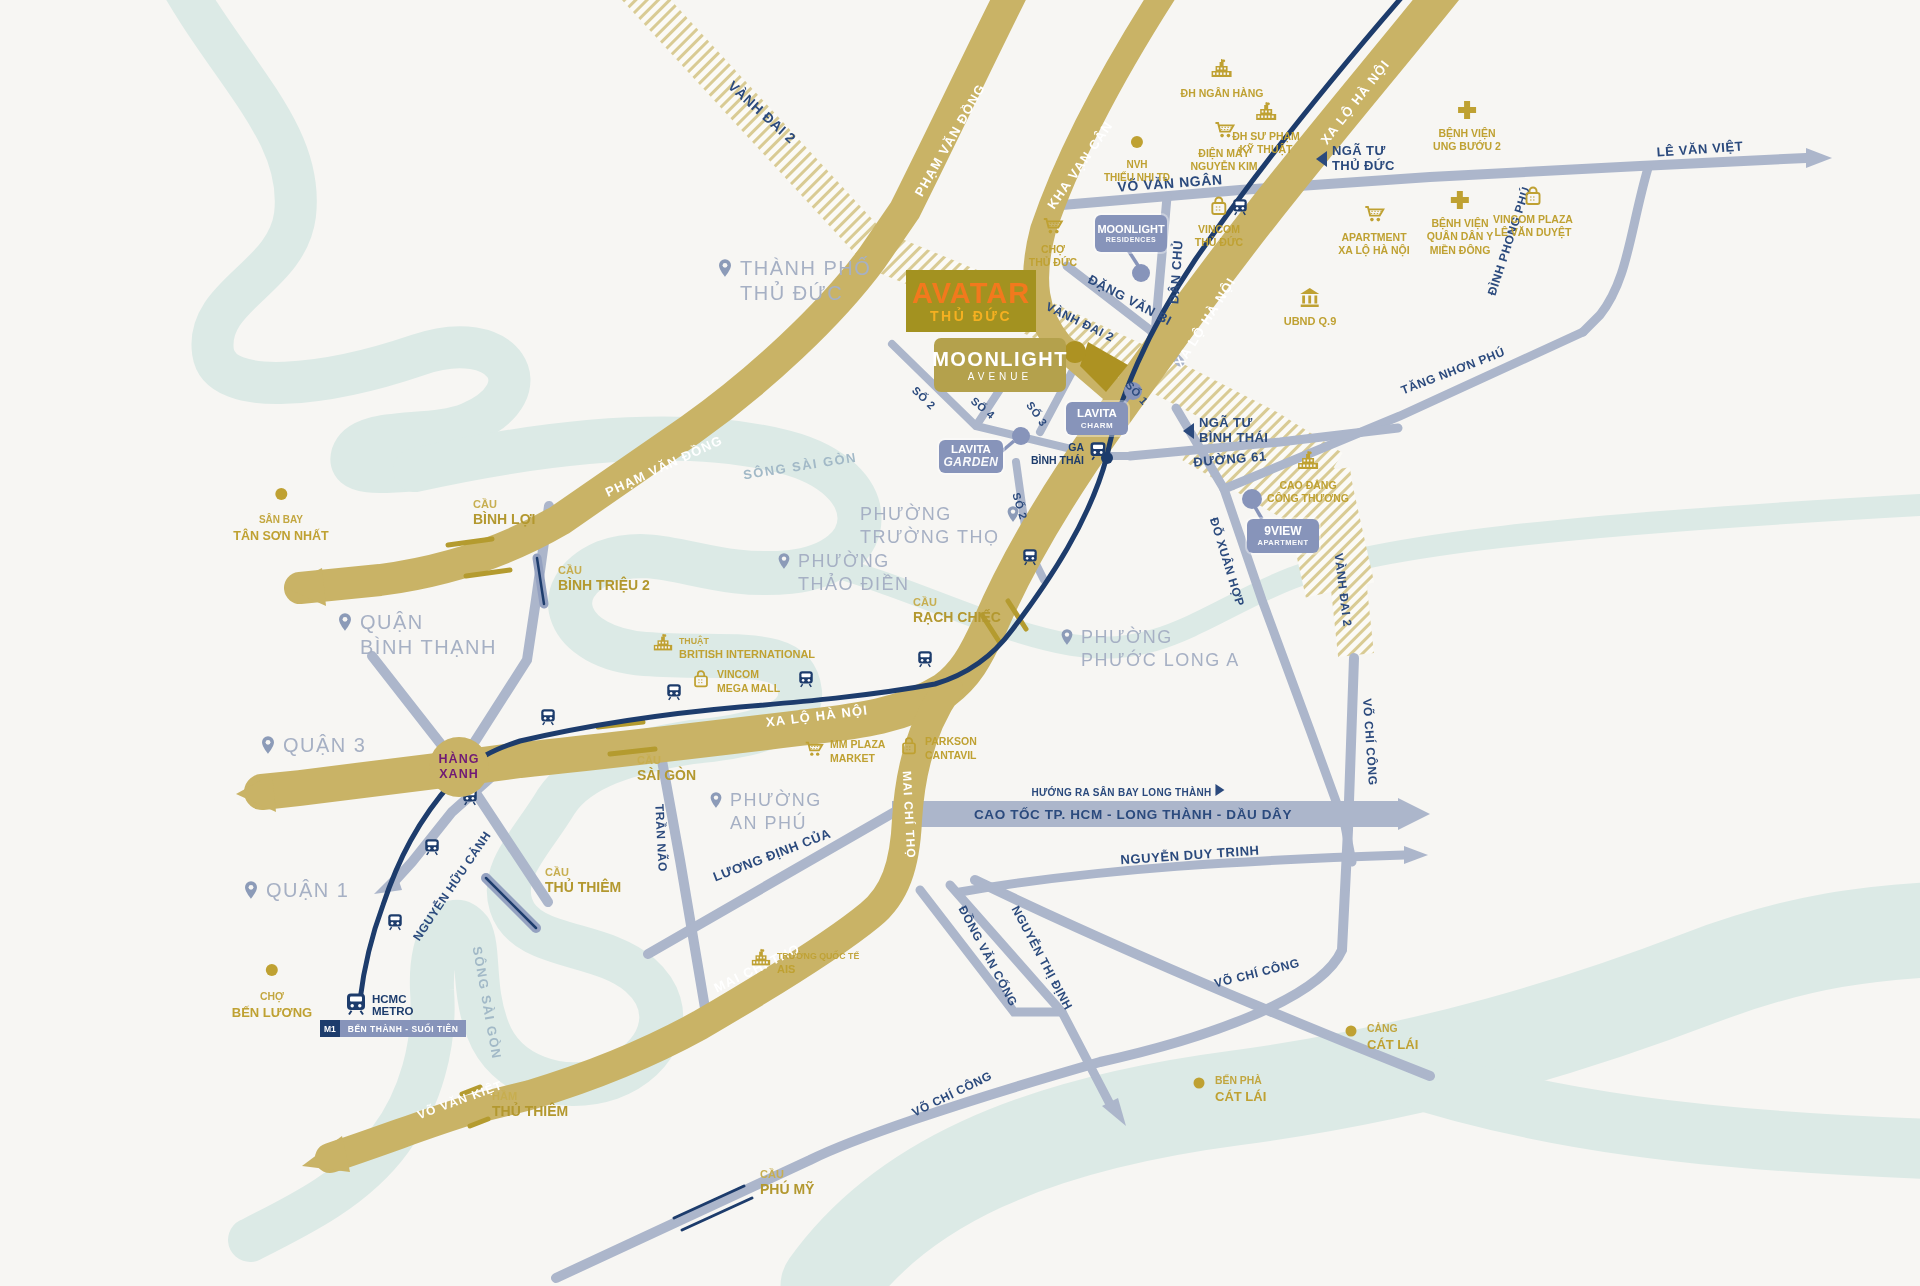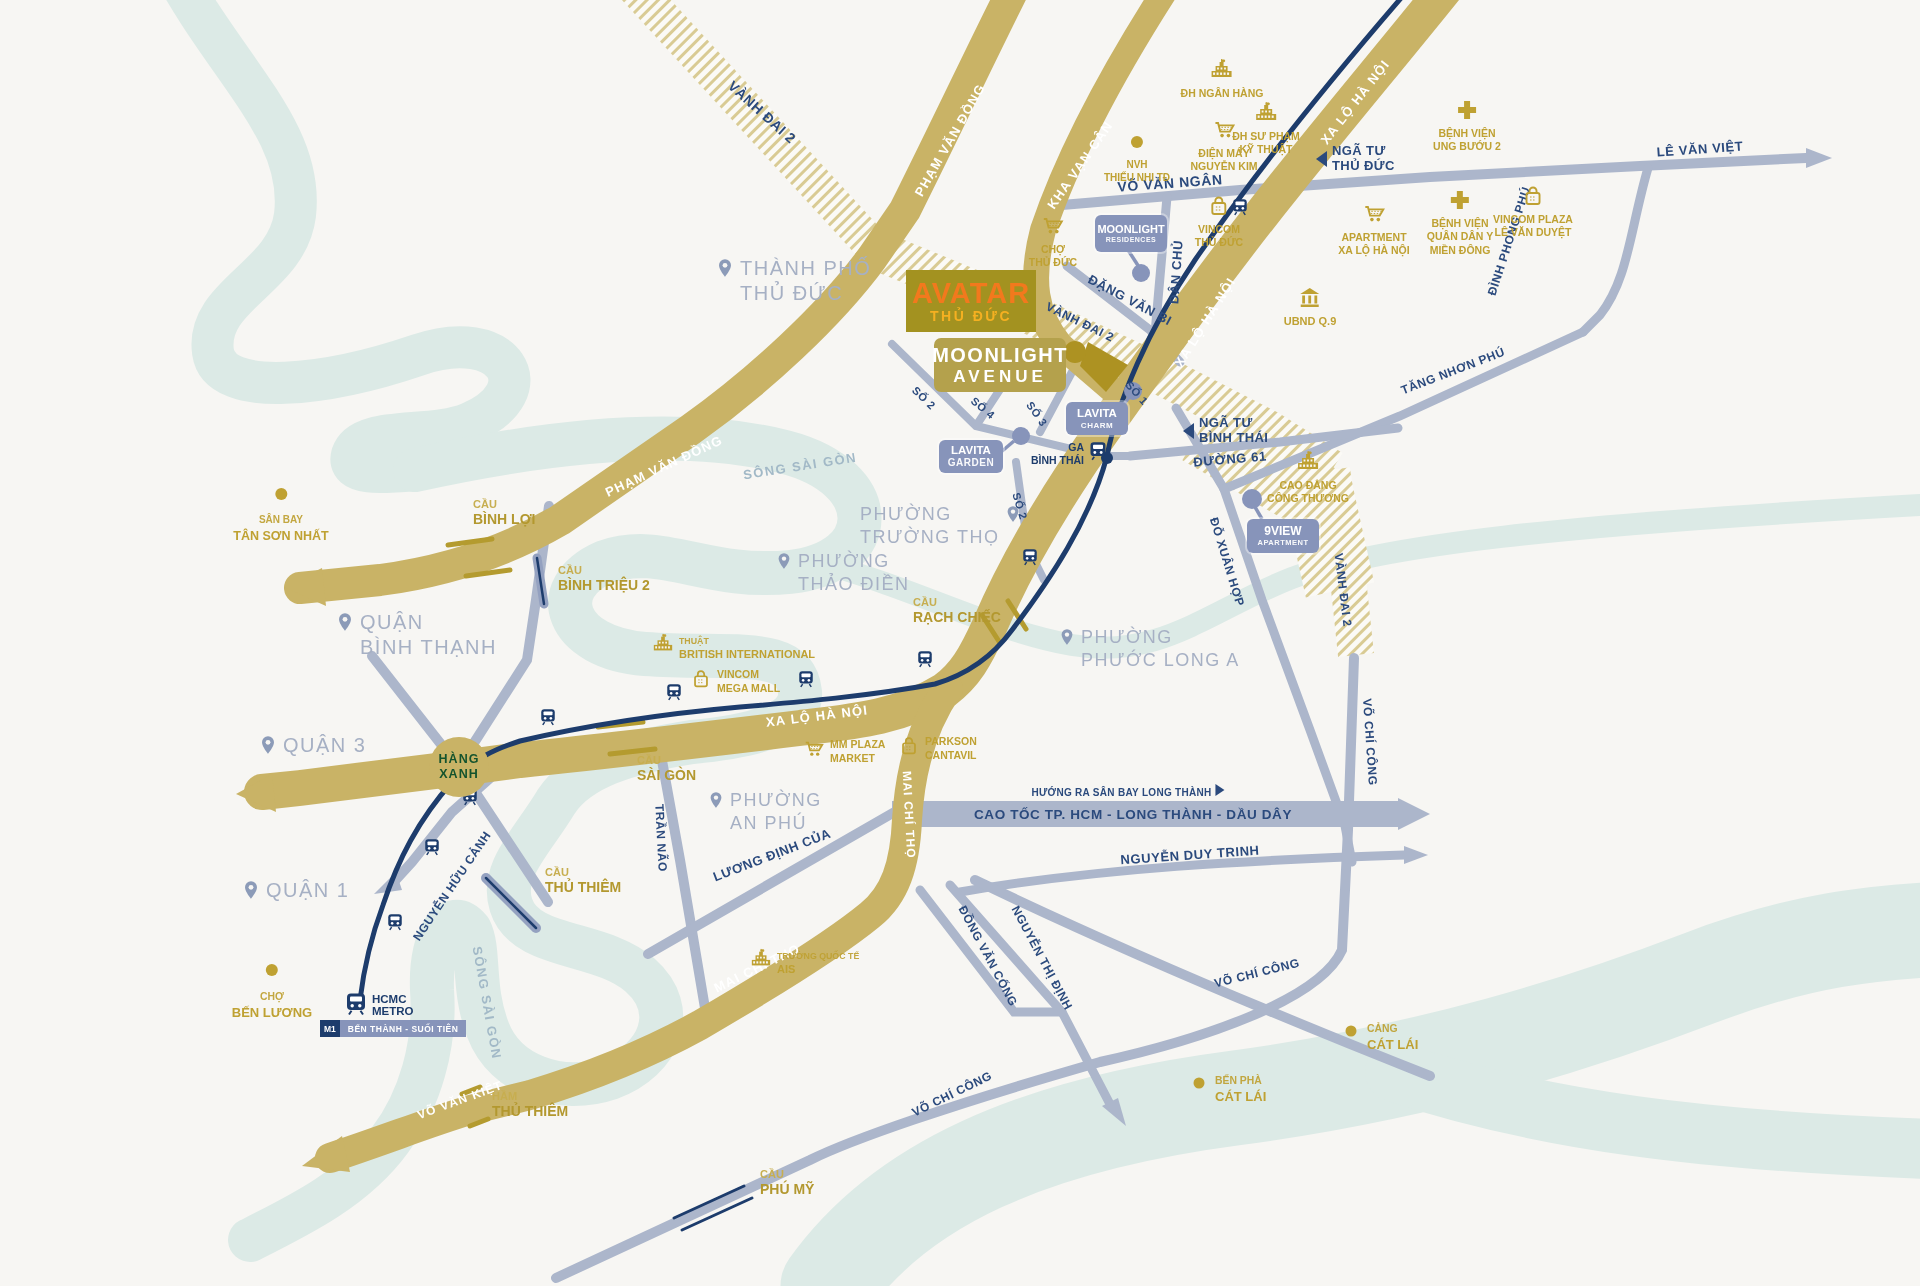--- a/index.html
+++ b/index.html
@@ -41,23 +41,23 @@
   .tri-right{display:inline-block;width:0;height:0;border-top:6px solid transparent;
              border-bottom:6px solid transparent;border-left:9px solid #2B4A7D;margin-left:4px;}
   
   #avatar-badge{left:906px;top:270px;width:130px;height:62px;background:#A39220;
       display:flex;flex-direction:column;align-items:center;justify-content:center;line-height:1.05;}
   #avatar-badge .a1{color:#F2791D;font-size:29px;font-weight:bold;letter-spacing:1px;}
   #avatar-badge .a2{color:#F5B021;font-size:14px;font-weight:bold;letter-spacing:2.5px;}
   #moonlight-badge{left:934px;top:338px;width:132px;height:54px;background:#B4A14C;border-radius:7px;
       display:flex;flex-direction:column;align-items:center;justify-content:center;line-height:1.2;}
   #moonlight-badge .m1{color:#fff;font-size:20px;font-weight:bold;letter-spacing:1.5px;}
-  #moonlight-badge .m2{color:#fff;font-size:17px;font-weight:bold;letter-spacing:4px;}
+  #moonlight-badge .m2{color:#fff;font-size:10px;font-weight:normal;letter-spacing:4px;}
   #hang-xanh{left:429px;top:737px;width:60px;height:60px;border-radius:50%;background:#C9B366;
-      color:#14532d;font-weight:bold;font-size:12.5px;letter-spacing:1px;display:flex;flex-direction:column;
+      color:#701a75;font-weight:bold;font-size:12.5px;letter-spacing:1px;display:flex;flex-direction:column;
       align-items:center;justify-content:center;line-height:1.2;}
   #hcmc-metro{left:344px;top:992px;display:flex;align-items:center;gap:4px;color:#1D3C6C;
       font-weight:bold;font-size:11.5px;line-height:1.05;}
   #m1-line{left:320px;top:1020px;display:flex;height:17px;font-size:8.5px;color:#fff;font-weight:bold;}
   #m1-line .m1box{background:#1D3C6C;display:flex;align-items:center;padding:0 4px;}
   #m1-line .m1bar{background:#8794BA;display:flex;align-items:center;padding:0 8px;letter-spacing:.5px;}
   #ga-binh-thai{left:1008px;top:441px;width:76px;text-align:right;color:#1D3C6C;font-weight:bold;
       font-size:10.5px;line-height:1.2;}
   #ga-icon{left:1088px;top:441px;}
 </style>
@@ -476,21 +476,21 @@
       <div class="resbadge" style="left: 1095px; top: 215px; width: 72px; height: 37px;">
         <span class="r1" style="font-size:11px;">MOONLIGHT</span>
         <span class="r2" style="font-size:7px;letter-spacing:.5px;">RESIDENCES</span>
       </div>
       <div class="resbadge" style="left: 1066px; top: 402px; width: 62px; height: 33px;">
         <span class="r1" style="font-size:11.5px;">LAVITA</span>
         <span class="r2" style="font-size:8px;letter-spacing:.5px;">CHARM</span>
       </div>
       <div class="resbadge" style="left: 939px; top: 440px; width: 64px; height: 33px;">
         <span class="r1" style="font-size:11.5px;">LAVITA</span>
-        <span class="r2" style="font-size:10px;letter-spacing:.5px;">GARDEN</span>
+        <span class="r2" style="font-size:12px;letter-spacing:.5px;font-style:italic;">GARDEN</span>
       </div>
       <div class="resbadge" style="left: 1247px; top: 519px; width: 72px; height: 34px;">
         <span class="r1" style="font-size:12px;">9VIEW</span>
         <span class="r2" style="font-size:7.5px;letter-spacing:.5px;">APARTMENT</span>
       </div>
       <div style="position: absolute; left: 1231px; top: 198px;"><span><svg width="18" height="18" viewBox="0 0 24 24" xmlns="http://www.w3.org/2000/svg">
             <rect x="3" y="1.5" width="18" height="16.5" rx="4" fill="#1D3C6C"></rect>
             <rect x="6" y="4.5" width="12" height="5" rx="1" fill="#fff"></rect>
             <circle cx="8.2" cy="13.8" r="1.7" fill="#fff"></circle>
             <circle cx="15.8" cy="13.8" r="1.7" fill="#fff"></circle>

